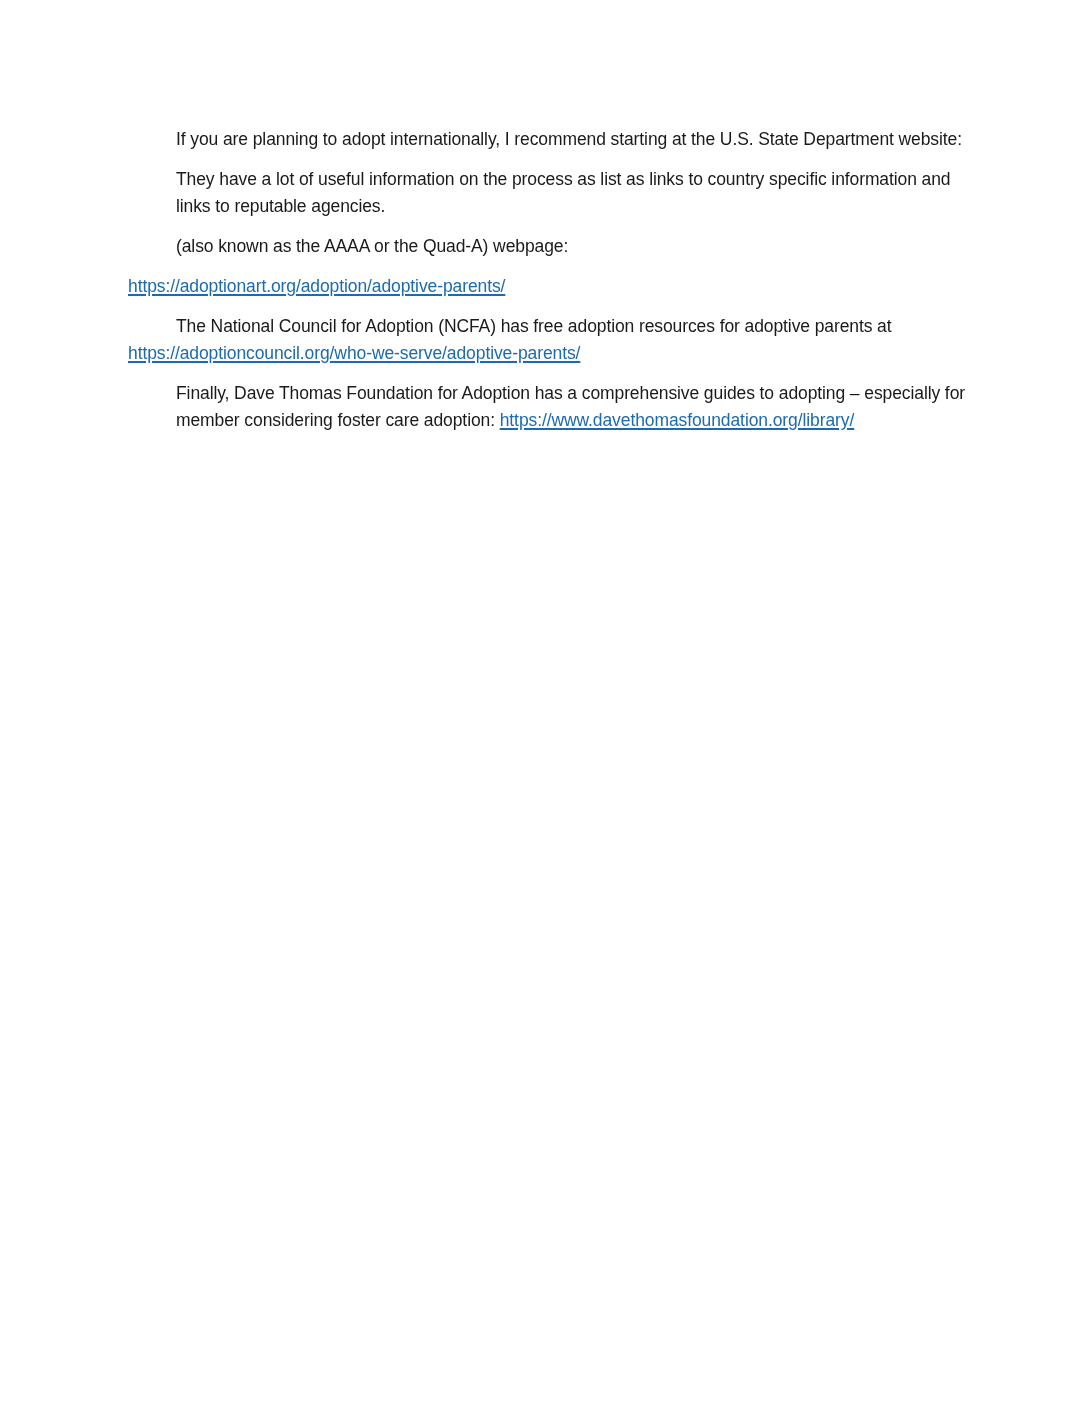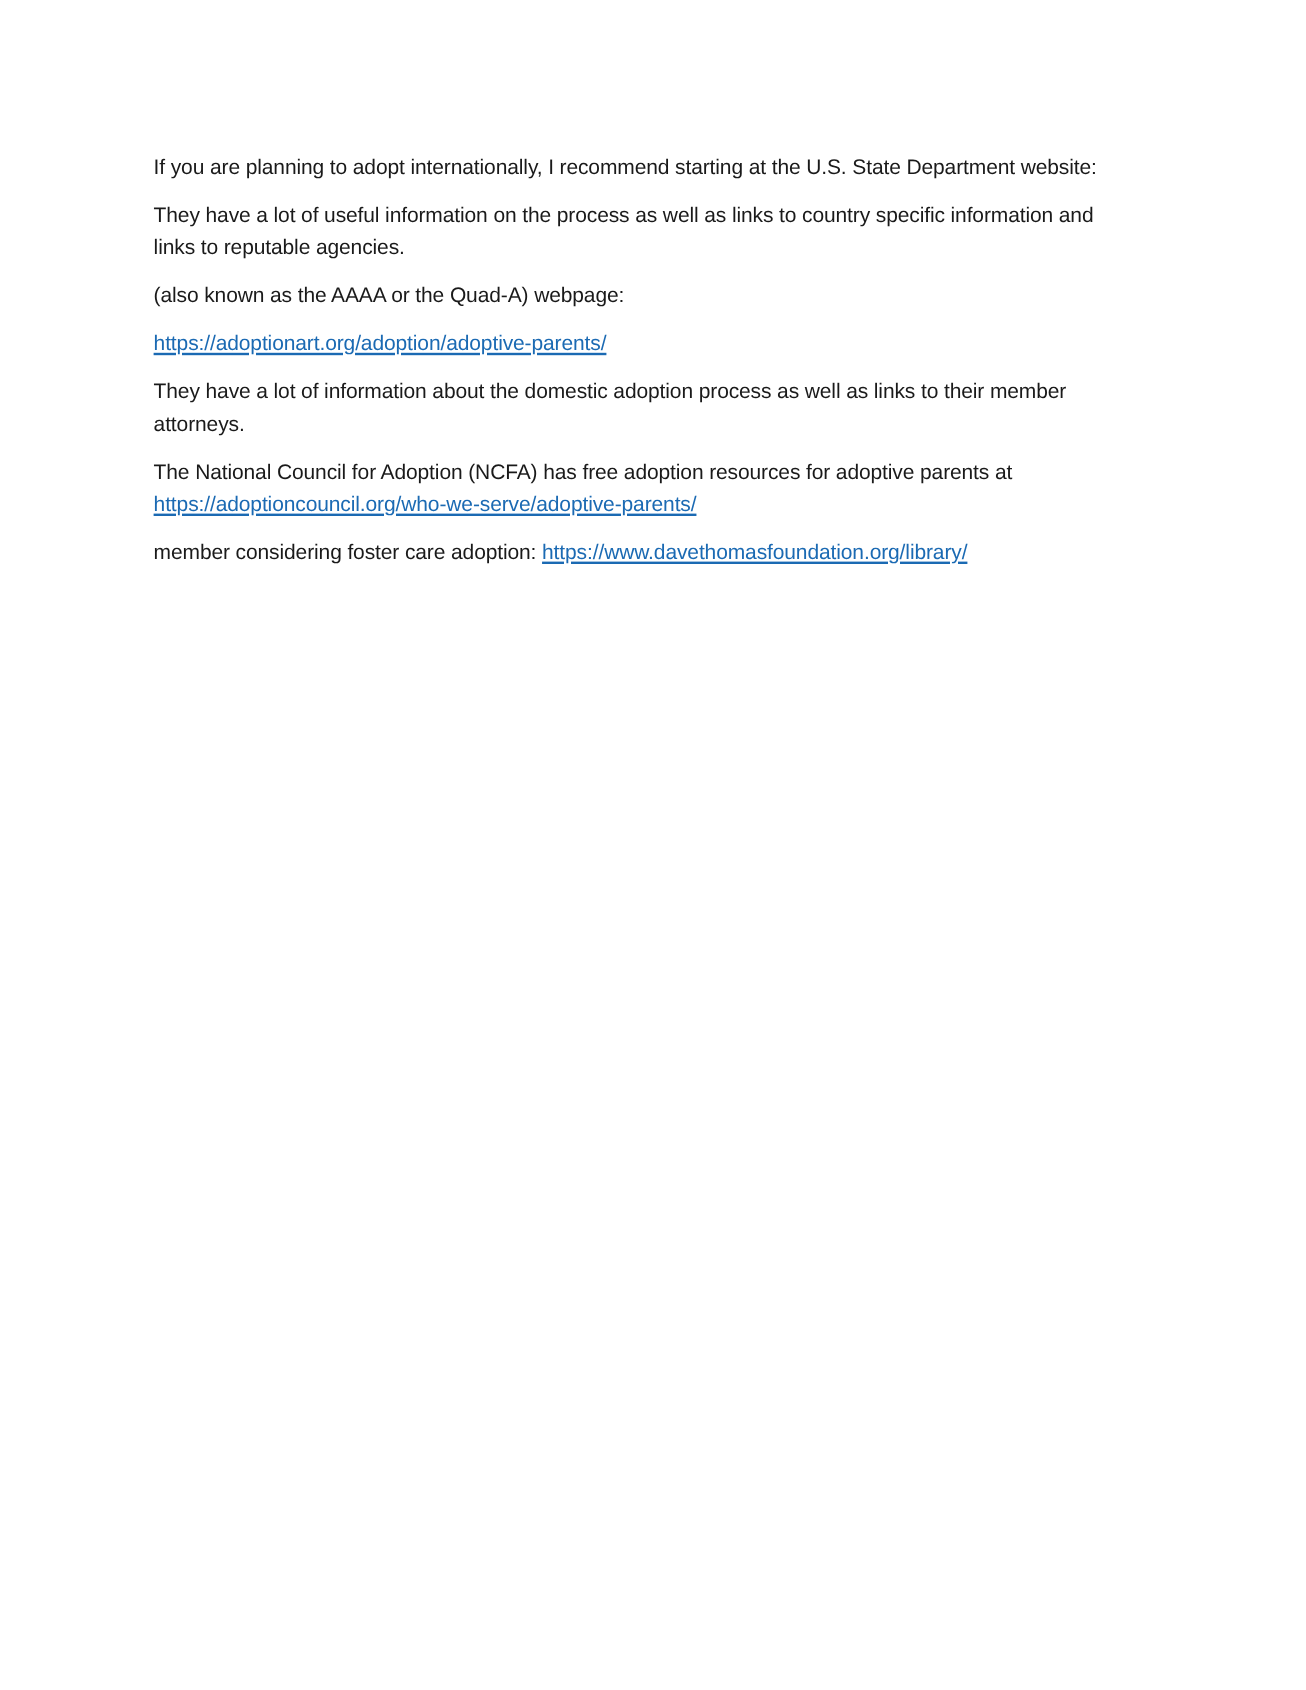--- a/index.html
+++ b/index.html
@@ -34,45 +34,43 @@
   }
   .doc-body a.hyperlink {
     color: var(--link-color, #1b6ab3);
     text-decoration: underline;
     text-decoration-thickness: 1.5px;
     text-underline-offset: 2px;
     cursor: pointer;
   }
   .doc-body span.text-run {
     color: var(--text-color, #1a1a1a);
+    margin-left: 48px;
   }
 </style>
 </head>
 <body>
 
 <div class="page">
   <div class="doc-body" id="doc-body">
       <p>
         <span class="line"><span class="text-run">If you are planning to adopt internationally, I recommend starting at the U.S. State Department website:</span></span>
       </p>
       <p>
-        <span class="line"><span class="text-run">They have a lot of useful information on the process as well as links to country specific information and</span></span>
+        <span class="line"><span class="text-run">They have a lot of useful information on the process as list as links to country specific information and</span></span>
         <span class="line"><span class="text-run">links to reputable agencies.</span></span>
       </p>
       <p>
         <span class="line"><span class="text-run">(also known as the AAAA or the Quad-A) webpage:</span></span>
       </p>
       <p>
         <span class="line"><a class="hyperlink">https://adoptionart.org/adoption/adoptive-parents/</a></span>
       </p>
       <p>
-        <span class="line"><span class="text-run">They have a lot of information about the domestic adoption process as well as links to their member</span></span>
-        <span class="line"><span class="text-run">attorneys.</span></span>
-      </p>
-      <p>
         <span class="line"><span class="text-run">The National Council for Adoption (NCFA) has free adoption resources for adoptive parents at</span></span>
         <span class="line"><a class="hyperlink">https://adoptioncouncil.org/who-we-serve/adoptive-parents/</a></span>
       </p>
       <p>
+        <span class="line"><span class="text-run">Finally, Dave Thomas Foundation for Adoption has a comprehensive guides to adopting – especially for</span></span>
         <span class="line"><span class="text-run">member considering foster care adoption: </span><a class="hyperlink">https://www.davethomasfoundation.org/library/</a></span>
       </p>
     </div>
 </div>
 
 </body></html>

